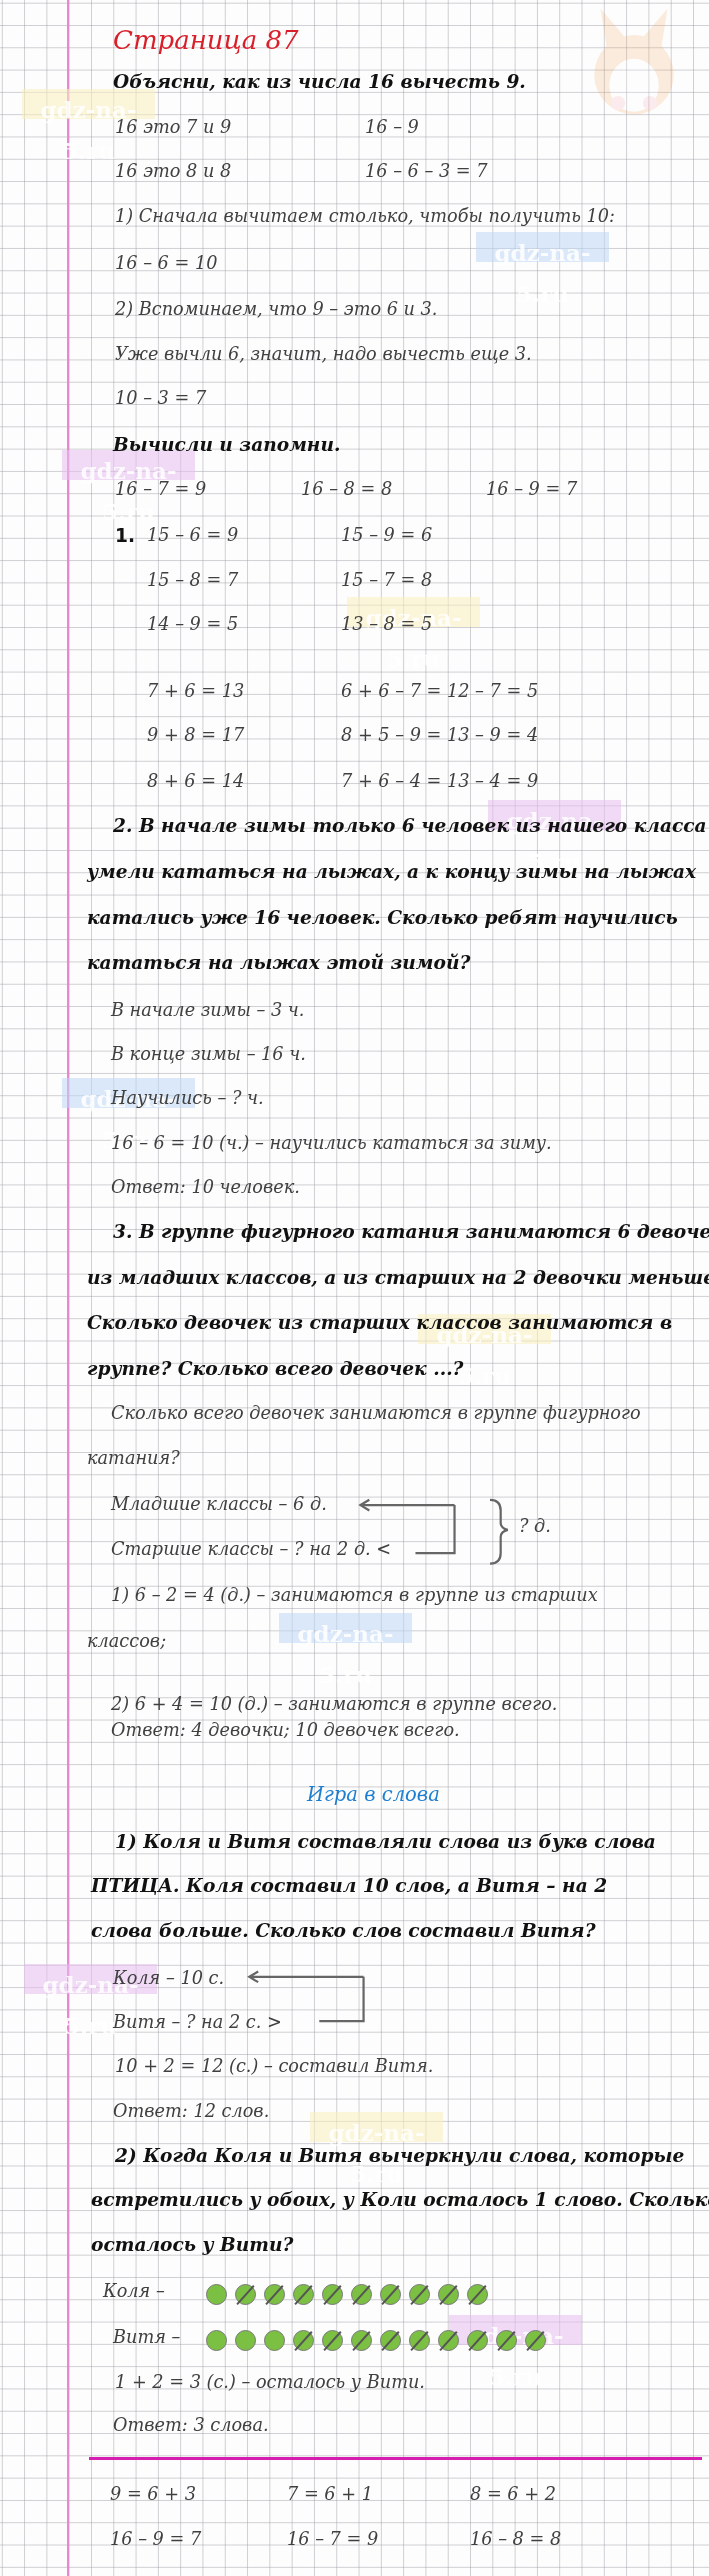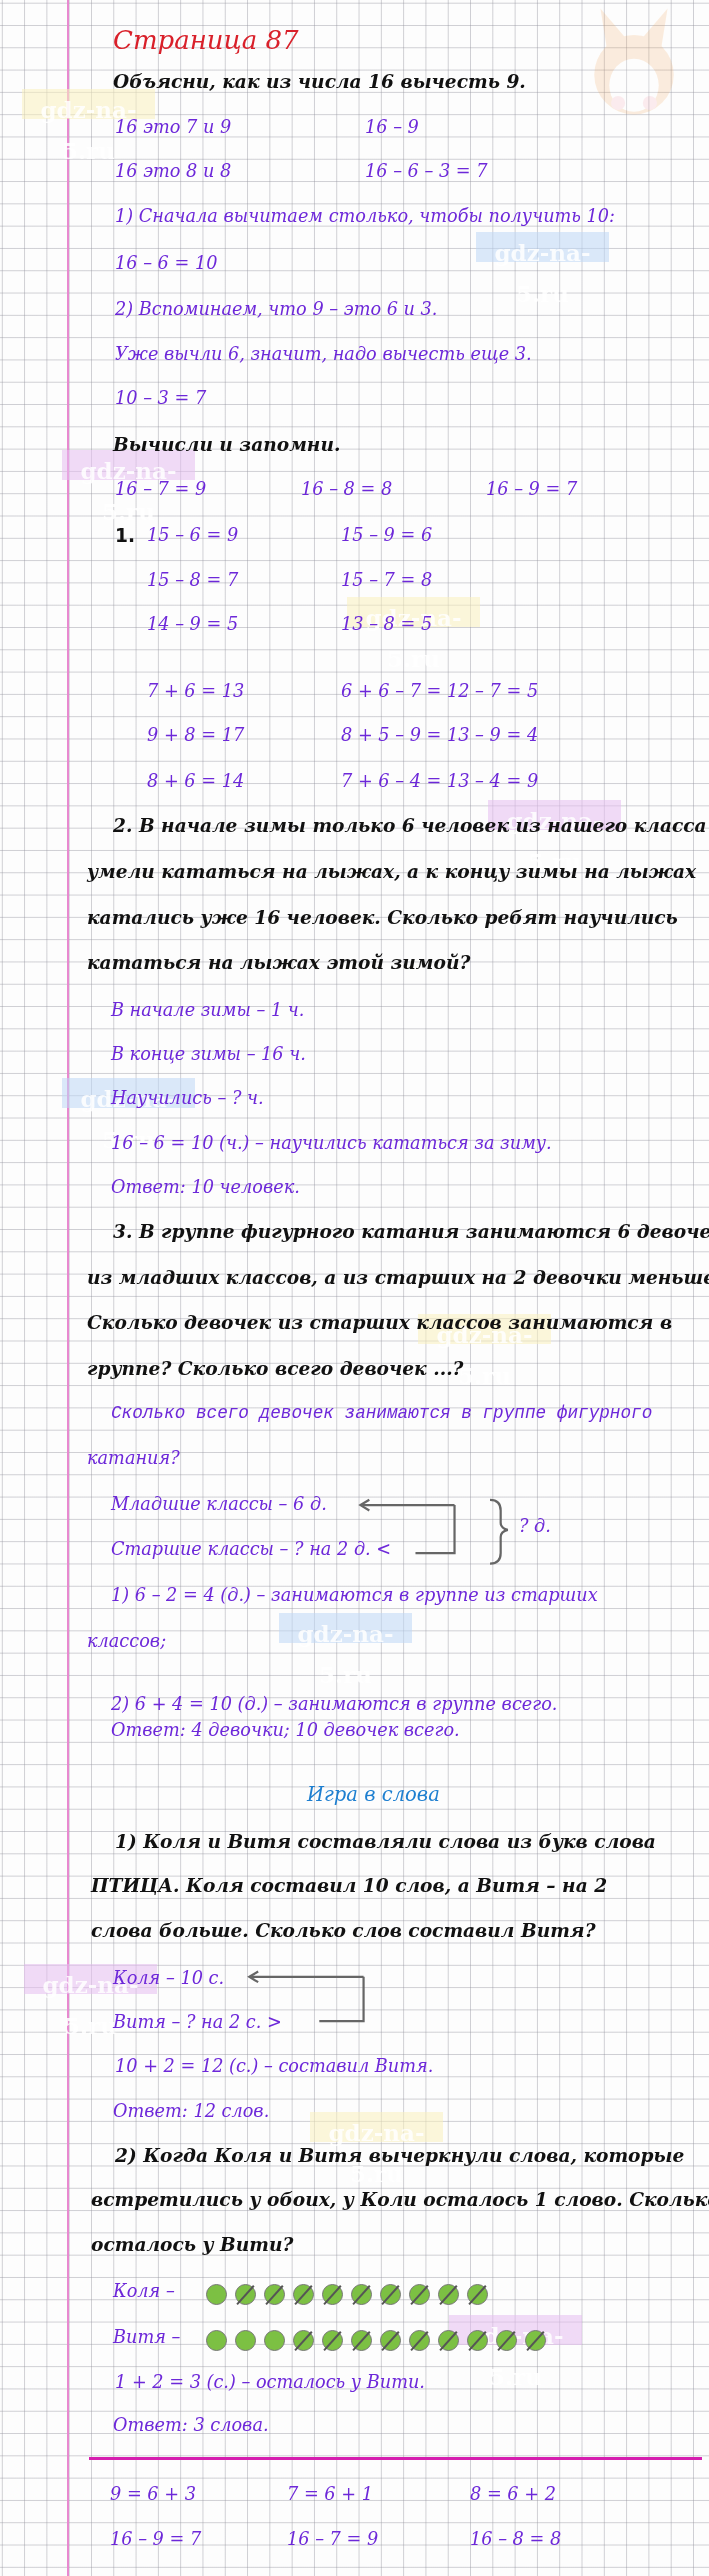--- a/index.html
+++ b/index.html
@@ -10,21 +10,21 @@
       linear-gradient(to right, rgba(150,150,160,0.45) 0.9px, transparent 0.9px),
       linear-gradient(to bottom, rgba(150,150,160,0.45) 0.9px, transparent 0.9px);
     background-size: 22.3px 22.3px;
     background-position: 1.8px 2.7px;
     font-family: "DejaVu Serif", serif;
   }
   .margin-line { position: absolute; left: 67px; top: 0; width: 1.8px; height: 2576px; background: #e889d0; }
   .t { position: absolute; white-space: nowrap; font-style: italic; line-height: 1; }
   .title-red { color: #d9202a; font-size: 26px; }
   .task { color: #111; font-size: 18.6px; font-weight: bold; font-style: italic; }
-  .sol { color: #6d28d9; font-size: 17.7px; }
+  .sol { color: #404040; font-size: 17.7px; }
   .sec-title { color: #1e7fd0; font-size: 19.5px; }
   .task-num { color: #111; font-size: 18.6px; font-weight: bold; font-style: normal; font-family: "DejaVu Sans", sans-serif; }
   .watermark { position: absolute; font-family: "DejaVu Serif", serif; font-size: 23px; font-weight: bold; color: rgba(255,255,255,0.85); text-align: center; line-height: 41px; height: 30px; width: 133px; }
   .wm-yellow { background: rgba(250,240,190,0.55); }
   .wm-blue { background: rgba(190,215,245,0.55); }
   .wm-pink { background: rgba(230,190,240,0.55); }
   .rule-line { position: absolute; left: 89px; top: 2457px; width: 613px; height: 2.7px; background: #d61fb0; }
   .diagram { position: absolute; }
   .circles { position: absolute; display: flex; gap: 8px; }
   .circle { width: 21px; height: 21px; border-radius: 50%; background: #7cc043; border: 1.8px solid #777; box-sizing: border-box; position: relative; }
@@ -86,31 +86,31 @@
 <div class="t sol" style="left:341px; top:572px;font-style:italic;">15 – 7 = 8</div>
 <div class="t sol" style="left:341px; top:616px;">13 – 8 = 5</div>
 <div class="t sol" style="left:341px; top:683px;">6 + 6 – 7 = 12 – 7 = 5</div>
 <div class="t sol" style="left:341px; top:727px;">8 + 5 – 9 = 13 – 9 = 4</div>
 <div class="t sol" style="left:341px; top:773px;">7 + 6 – 4 = 13 – 4 = 9</div>
 
 <div class="t task" style="left:113px; top:817px;text-align:center;">2. В начале зимы только 6 человек из нашего класса</div>
 <div class="t task" style="left:87px; top:863px;">умели кататься на лыжах, а к концу зимы на лыжах</div>
 <div class="t task" style="left:87px; top:909px;">катались уже 16 человек. Сколько ребят научились</div>
 <div class="t task" style="left:87px; top:954px;">кататься на лыжах этой зимой?</div>
-<div class="t sol" style="left:111px; top:1002px;">В начале зимы – 1 ч.</div>
+<div class="t sol" style="left:111px; top:1002px;">В начале зимы – 3 ч.</div>
 <div class="t sol" style="left:111px; top:1046px;">В конце зимы – 16 ч.</div>
 <div class="t sol" style="left:111px; top:1090px;">Научились – ? ч.</div>
 <div class="t sol" style="left:111px; top:1135px;">16 – 6 = 10 (ч.) – научились кататься за зиму.</div>
 <div class="t sol" style="left:111px; top:1179px;">Ответ: 10 человек.</div>
 
 <div class="t task" style="left:113px; top:1223px;">3. В группе фигурного катания занимаются 6 девочек</div>
 <div class="t task" style="left:87px; top:1269px;">из младших классов, а из старших на 2 девочки меньше.</div>
 <div class="t task" style="left:87px; top:1314px;">Сколько девочек из старших классов занимаются в</div>
 <div class="t task" style="left:87px; top:1360px;">группе? Сколько всего девочек ...?</div>
-<div class="t sol" style="left:111px; top:1405px;font-family:Liberation Mono, monospace;">Сколько всего девочек занимаются в группе фигурного</div>
+<div class="t sol" style="left:111px; top:1405px;">Сколько всего девочек занимаются в группе фигурного</div>
 <div class="t sol" style="left:87px; top:1450px;">катания?</div>
 <div class="t sol" style="left:111px; top:1496px;">Младшие классы – 6 д.</div>
 <div class="t sol" style="left:111px; top:1541px;">Старшие классы – ? на 2 д. &lt;</div>
 <svg class="diagram" style="left:355px; top:1498px;" width="160" height="71" viewBox="0 0 180 80">
   <polyline points="112,8 8,8" fill="none" stroke="#666" stroke-width="2.5"></polyline>
   <polyline points="16,2 6,8 16,14" fill="none" stroke="#666" stroke-width="2.5"></polyline>
   <polyline points="112,8 112,62 68,62" fill="none" stroke="#666" stroke-width="2.5"></polyline>
   <path d="M152 2 Q164 2 164 14 L164 28 Q164 34 172 36 Q164 38 164 44 L164 62 Q164 74 152 74" fill="none" stroke="#666" stroke-width="2.5"></path>
 </svg>
 <div class="t sol" style="left:519px; top:1518px;">? д.</div>
@@ -130,21 +130,21 @@
   <polyline points="16,4 6,10 16,16" fill="none" stroke="#666" stroke-width="2.5"></polyline>
   <polyline points="135,10 135,60 85,60" fill="none" stroke="#666" stroke-width="2.5"></polyline>
 </svg>
 <div class="t sol" style="left:115px; top:2058px;">10 + 2 = 12 (с.) – составил Витя.</div>
 <div class="t sol" style="left:113px; top:2103px;">Ответ: 12 слов.</div>
 
 <div class="t task" style="left:115px; top:2147px;">2) Когда Коля и Витя вычеркнули слова, которые</div>
 <div class="t task" style="left:91px; top:2191px;">встретились у обоих, у Коли осталось 1 слово. Сколько слов</div>
 <div class="t task" style="left:91px; top:2236px;">осталось у Вити?</div>
 
-<div class="t sol" style="left:113px; top:2283px;font-style:italic;">Коля –</div>
+<div class="t sol" style="left:103px; top:2283px;font-style:italic;">Коля –</div>
 <div class="circles" id="kolya-circles" style="left:206px; top:2284px;">
     <div class="circle" style="background: rgb(124, 192, 67);"></div>
     <div class="circle crossed" style="background: rgb(124, 192, 67);"></div>
     <div class="circle crossed" style="background: rgb(124, 192, 67);"></div>
     <div class="circle crossed" style="background: rgb(124, 192, 67);"></div>
     <div class="circle crossed" style="background: rgb(124, 192, 67);"></div>
     <div class="circle crossed" style="background: rgb(124, 192, 67);"></div>
     <div class="circle crossed" style="background: rgb(124, 192, 67);"></div>
     <div class="circle crossed" style="background: rgb(124, 192, 67);"></div>
     <div class="circle crossed" style="background: rgb(124, 192, 67);"></div>

